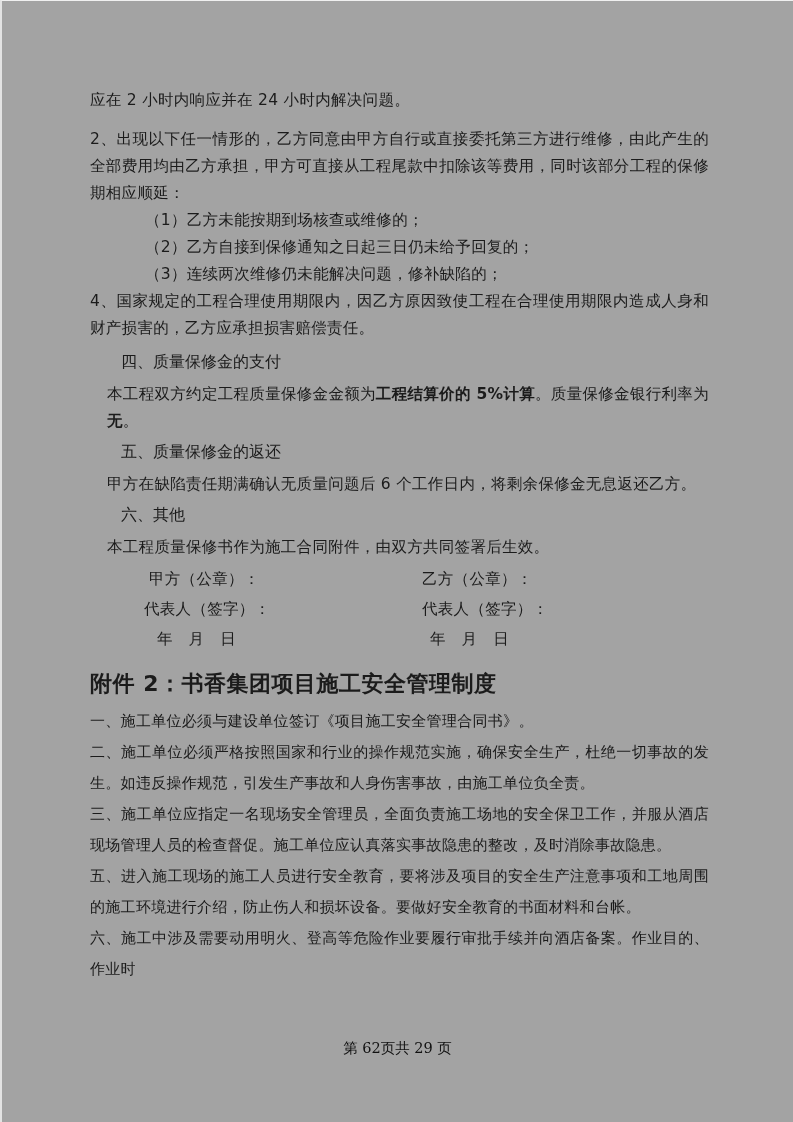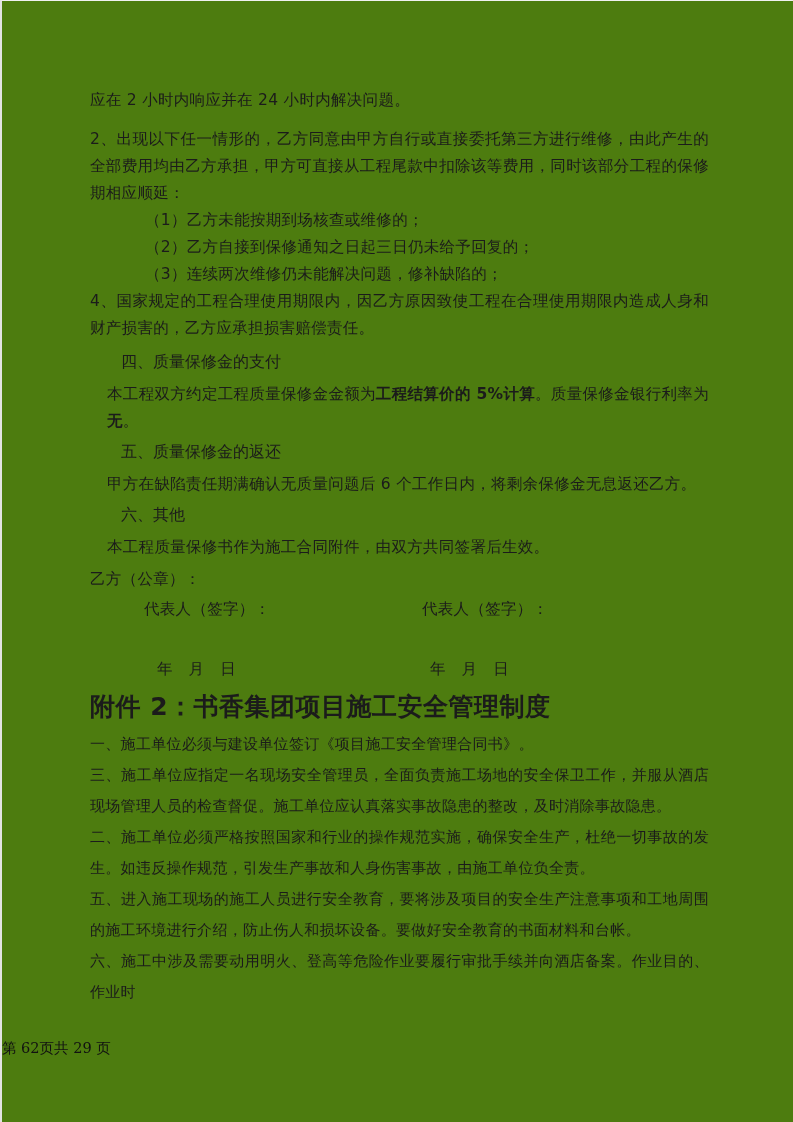--- a/index.html
+++ b/index.html
@@ -5,21 +5,21 @@
   * { margin: 0; padding: 0; box-sizing: border-box; }
   html, body { background: #ffffff; }
   body {
     width: 793px; height: 1122px;
     font-family: "DejaVu Sans", "Liberation Sans", sans-serif;
     color: #1b1b1b;
   }
   .page {
     position: relative;
     width: 793px; height: 1122px;
-    background: #4d7c0f;
+    background: #a3a3a3;
     border-left: 2px solid #e3e3e3;
     border-top: 1px solid #f0f0f0;
     overflow: hidden;
   }
   .content {
     position: absolute;
     left: 88px; top: 86px;
     width: 619px;
   }
   .bp {
@@ -49,41 +49,42 @@
   }
   .sig-row {
     display: flex;
     font-size: 15.5px;
     line-height: 30px;
     letter-spacing: 0.3px;
   }
   .sig-row .col1 { flex: 0 0 332px; }
   .row-seal .col1 { padding-left: 59px; }
   .row-rep  .col1 { padding-left: 54px; }
-  .row-date       { margin-top: 30px; }
+  .row-date       { }
   .row-date .col1 { padding-left: 67px; }
   .row-date .col2 { padding-left: 8px; }
   .att-heading {
-    font-size: 25px;
+    font-size: 22px;
     font-weight: 600;
     line-height: 34px;
-    margin-top: 6px;
+    margin-top: 13px;
     margin-bottom: 5px;
     letter-spacing: 0.5px;
   }
   .clause {
     font-size: 15px;
     line-height: 31px;
     text-align: justify;
     letter-spacing: 0.3px;
   }
   .footer {
     position: absolute;
     left: 0; right: 0;
     top: 1038px;
+    text-align: center;
     font-family: "DejaVu Serif", "Liberation Serif", serif;
     font-size: 14.5px;
     color: #111;
   }
 </style>
 </head>
 <body>
 
 <div class="page">
   <div class="content">
@@ -106,37 +107,38 @@
 
     <h3 class="sec-h">五、质量保修金的返还</h3>
 
     <p class="bp sec-body">甲方在缺陷责任期满确认无质量问题后 6 个工作日内，将剩余保修金无息返还乙方。</p>
 
     <h3 class="sec-h">六、其他</h3>
 
     <p class="bp sec-body">本工程质量保修书作为施工合同附件，由双方共同签署后生效。</p>
 
     <div class="sig-row row-seal">
+      <span class="col1">甲方（公章）：</span>
       <span class="col2">乙方（公章）：</span>
     </div>
 
     <div class="sig-row row-rep">
       <span class="col1">代表人（签字）：</span>
       <span class="col2">代表人（签字）：</span>
     </div>
 
     <div class="sig-row row-date">
       <span class="col1">年　月　日</span>
       <span class="col2">年　月　日</span>
     </div>
 
     <h1 class="att-heading">附件 2：书香集团项目施工安全管理制度</h1>
 
     <p class="clause">一、施工单位必须与建设单位签订《项目施工安全管理合同书》。</p>
+    <p class="clause">二、施工单位必须严格按照国家和行业的操作规范实施，确保安全生产，杜绝一切事故的发生。如违反操作规范，引发生产事故和人身伤害事故，由施工单位负全责。</p>
     <p class="clause">三、施工单位应指定一名现场安全管理员，全面负责施工场地的安全保卫工作，并服从酒店现场管理人员的检查督促。施工单位应认真落实事故隐患的整改，及时消除事故隐患。</p>
-    <p class="clause">二、施工单位必须严格按照国家和行业的操作规范实施，确保安全生产，杜绝一切事故的发生。如违反操作规范，引发生产事故和人身伤害事故，由施工单位负全责。</p>
     <p class="clause">五、进入施工现场的施工人员进行安全教育，要将涉及项目的安全生产注意事项和工地周围的施工环境进行介绍，防止伤人和损坏设备。要做好安全教育的书面材料和台帐。</p>
     <p class="clause">六、施工中涉及需要动用明火、登高等危险作业要履行审批手续并向酒店备案。作业目的、作业时</p>
 
   </div>
 
   <div class="footer">第 62页共 29 页</div>
 </div>
 
 </body></html>

